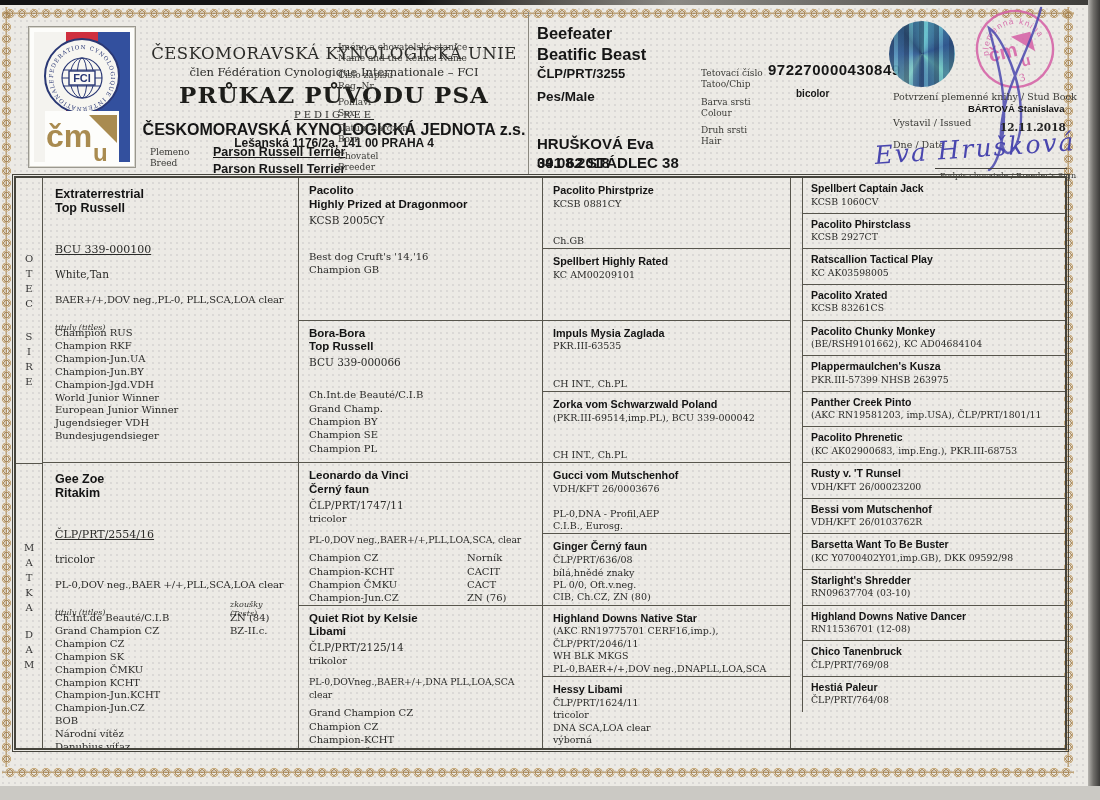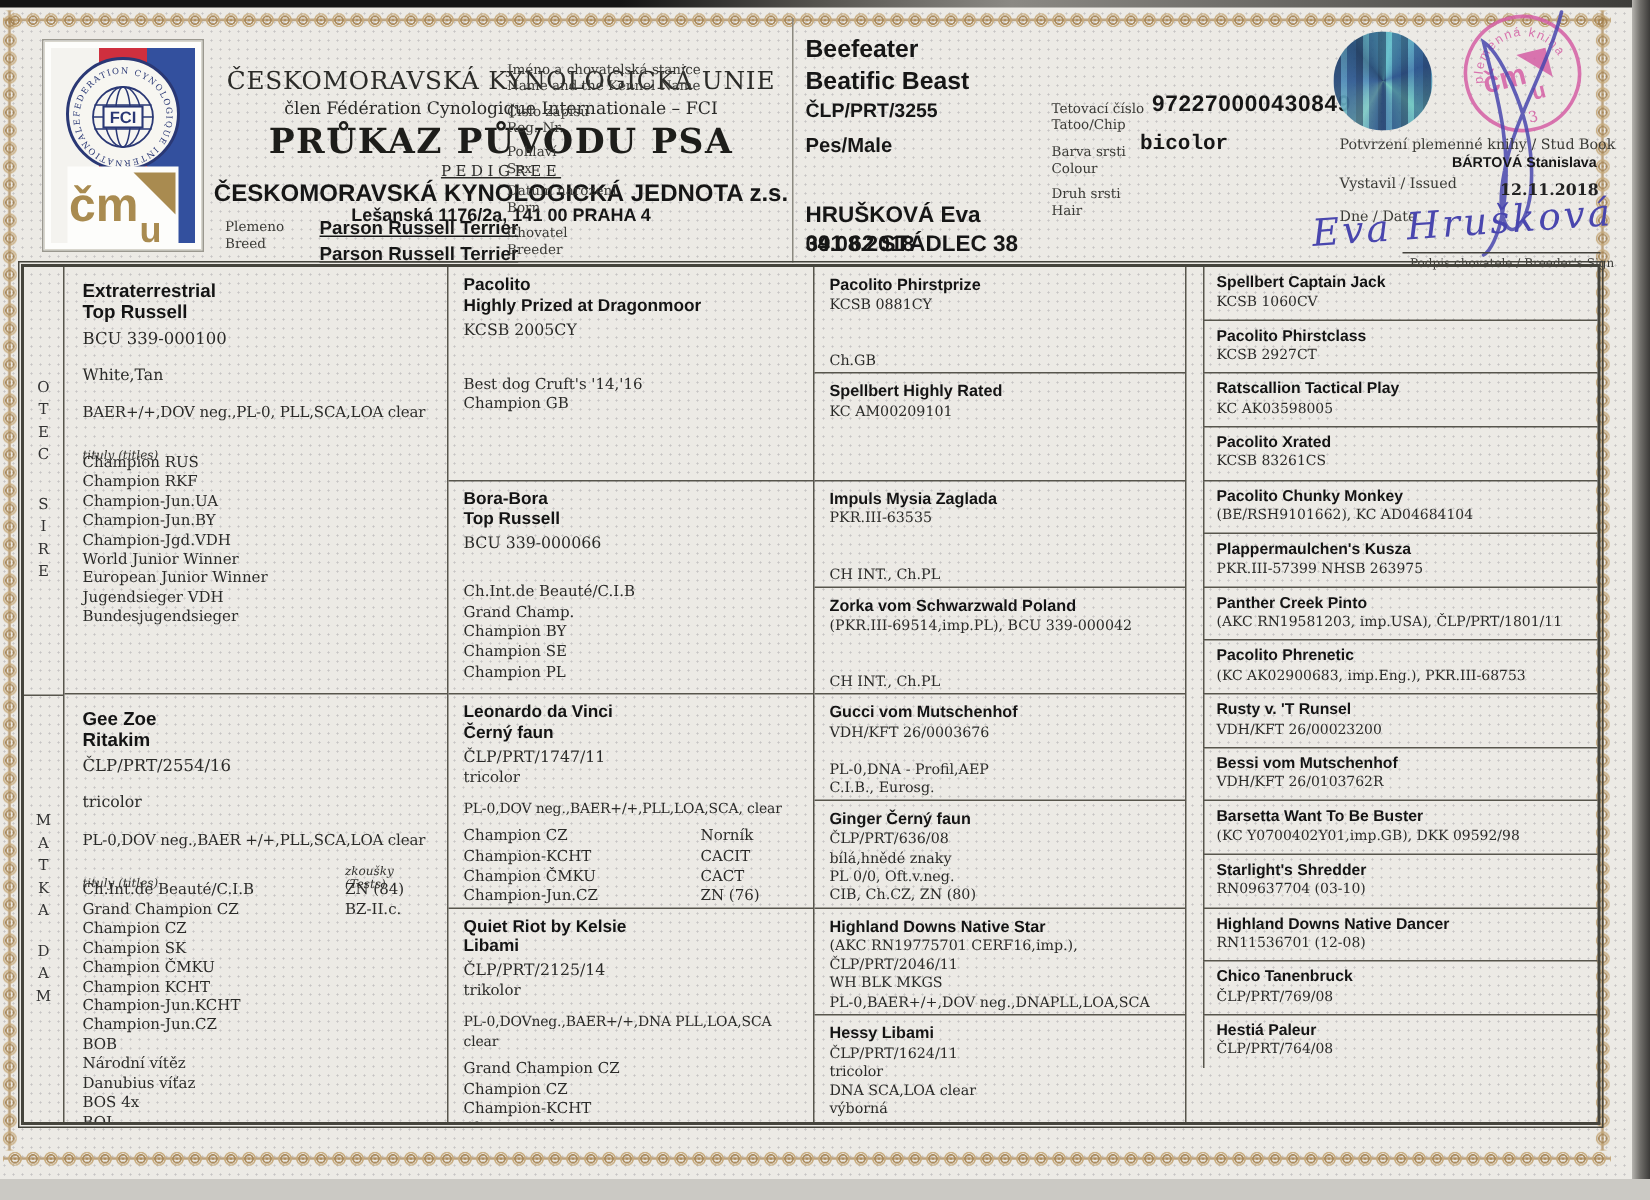--- a/index.html
+++ b/index.html
@@ -76,21 +76,21 @@
   .cell{border-bottom:1px solid #57554c;padding:6px 10px 3px;overflow:hidden;position:relative;}
   .col .cell:last-child{border-bottom:none;}
   .col.gg .cell{border-left:1px solid #57554c;padding:4px 8px 2px;}
   .nm{font-family:"Liberation Sans",sans-serif;font-weight:bold;font-size:11.5px;line-height:1.2;color:#141414;white-space:pre-line;}
   .rg{font-size:10.5px;margin-top:2px;color:#2a2a28;}
   .bd{font-size:9.8px;line-height:1.33;color:#2a2a28;}
   .bd:empty,.ptl:empty{display:none;}
   
   .pcell{padding:9px 12px 4px;}
   .pname{font-size:12.5px;line-height:1.15;}
-  .prg{margin-top:3px;font-size:11px;}
+  .prg{margin-top:27px;font-size:11px;text-decoration:underline;}
   .pcl{margin-top:12px;font-size:10.5px;}
   .phl{margin-top:11px;font-size:10px;letter-spacing:-.1px;}
   .ptlrow{position:relative;margin-top:9px;height:10px;}
   .ptl{font-size:8px;font-style:italic;color:#33332f;}
   .ptl.t2{position:absolute;left:175px;top:0;}
   .ptwrap{position:relative;margin-top:2px;}
   .ptitles{font-size:10px;line-height:12.9px;}
   .ptests{position:absolute;left:175px;top:0;font-size:10px;line-height:12.9px;}
   
   .gpcell .nm{font-size:11.5px;}
@@ -177,21 +177,21 @@
 Breeder</div>
     <div class="hval" style="left:537px;top:135px;font-size:15px;line-height:1.25;">HRUŠKOVÁ Eva
 391 62 STÁDLEC 38</div>
 
     <div class="lbl" style="left:701px;top:68px;">Tetovací číslo
 Tatoo/Chip</div>
     <div class="hval" style="left:768px;top:61px;font-size:15px;letter-spacing:.5px;">972270000430849</div>
 
     <div class="lbl" style="left:701px;top:97px;">Barva srsti
 Colour</div>
-    <div class="hval" style="left:760px;top:88px;font-size:14px;font-family:Liberation Mono, monospace;">bicolor</div>
+    <div class="hval" style="left:796px;top:88px;font-size:10px;">bicolor</div>
 
     <div class="lbl" style="left:701px;top:125px;">Druh srsti
 Hair</div>
     <div class="hval" style="left:768px;top:118px;font-size:13px;"></div>
 
     <div class="holo"></div>
 
     <svg class="stamp" width="86" height="86" viewBox="0 0 86 86">
       <circle cx="43" cy="43" r="38" fill="none" stroke="#d55fa5" stroke-width="2.4"></circle>
       <defs>

